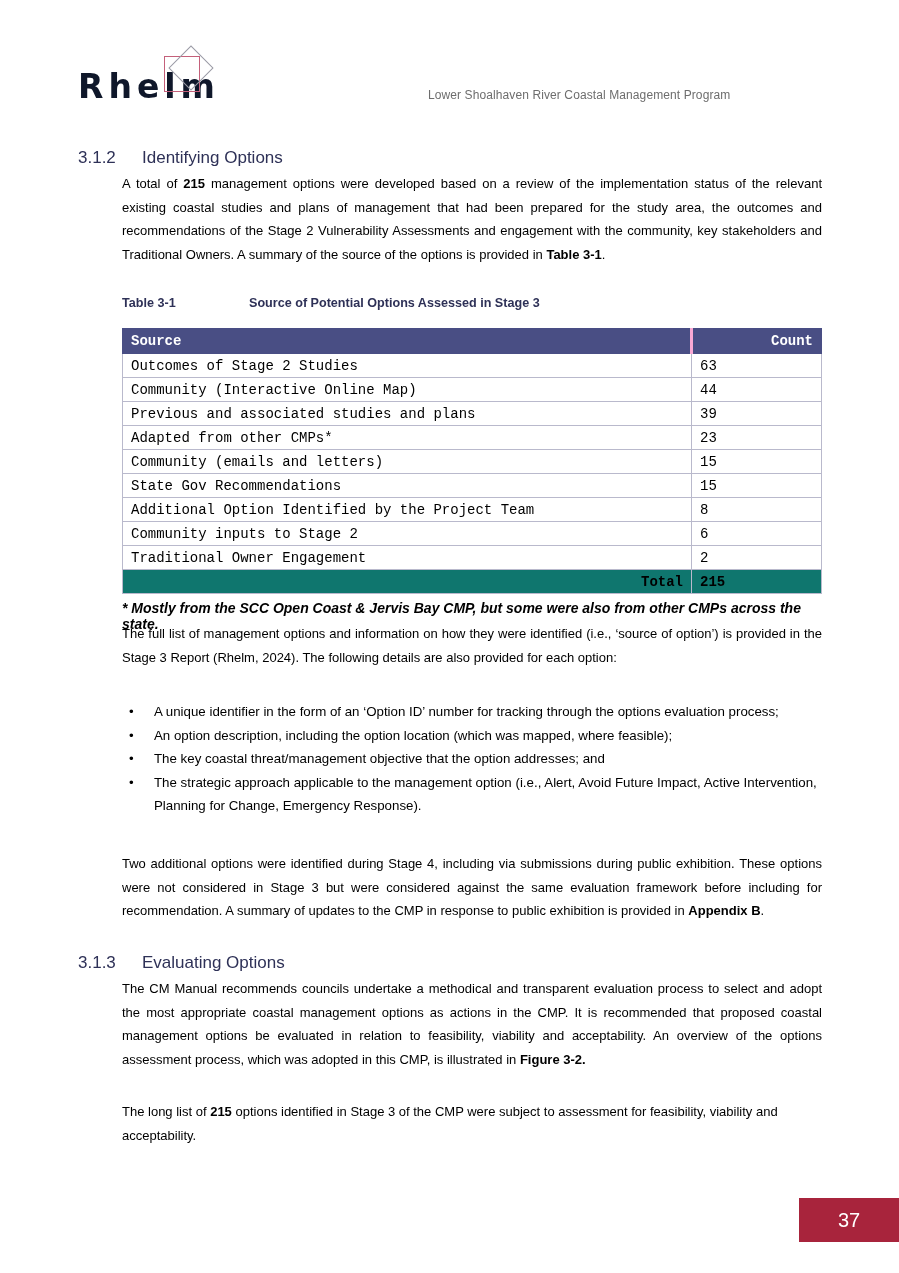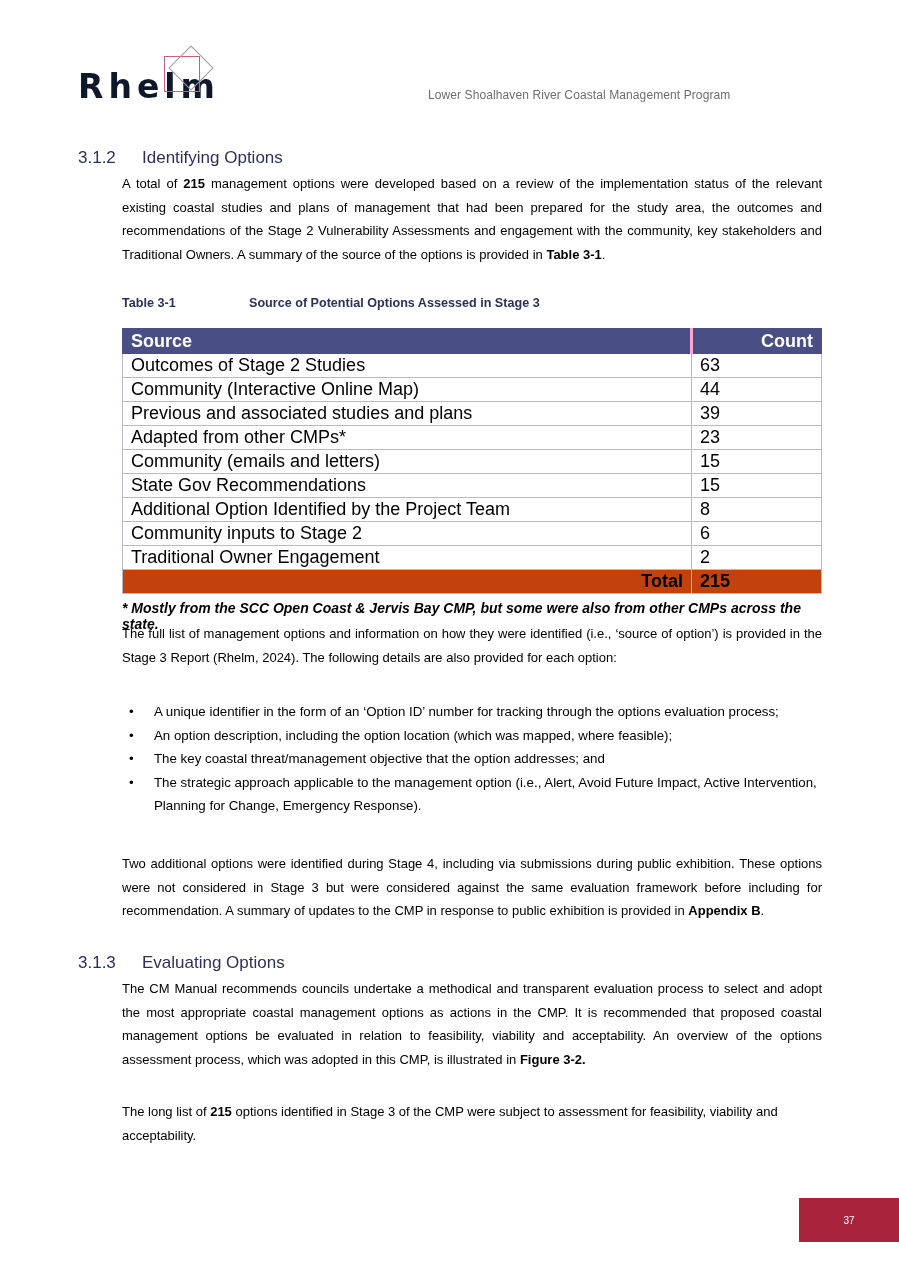--- a/index.html
+++ b/index.html
@@ -114,21 +114,22 @@
     white-space: nowrap;
   }
   .tbl-caption .cap-num { display: inline-block; width: 127px; }
 
   table.data {
     position: absolute;
     left: 122px;
     top: 328px;
     width: 700px;
     border-collapse: collapse;
-    font-size: 18px;
+    font-size: 14px;
+    font-family: Liberation Mono, monospace;
   }
   table.data th, table.data td {
     border: 1px solid #b9b9cc;
     padding: 0 8px;
     height: 23px;
     vertical-align: middle;
   }
   table.data thead th {
     background: #494e84;
     color: #ffffff;
@@ -137,21 +138,21 @@
     border-color: #494e84;
     height: 24px;
   }
   table.data thead th.count-head {
     text-align: right;
     border-left: 3px solid #f9a8d4;
   }
   table.data td.src { text-align: left; }
   table.data td.cnt { text-align: left; width: 113px; }
   table.data tr.total-row td {
-    background: #c2410c;
+    background: #0f766e;
     font-weight: bold;
   }
   table.data tr.total-row td.total-label {
     text-align: right;
   }
 
   .footnote {
     position: absolute;
     left: 122px;
     top: 600px;
@@ -190,21 +191,21 @@
 
   
   .footer-box {
     position: absolute;
     left: 799px;
     top: 1198px;
     width: 100px;
     height: 44px;
     background: #a8243c;
     color: #ffffff;
-    font-size: 10px;
+    font-size: 20px;
     display: flex;
     align-items: center;
     justify-content: center;
   }
 </style>
 </head>
 <body>
 
 <div class="page">
 

